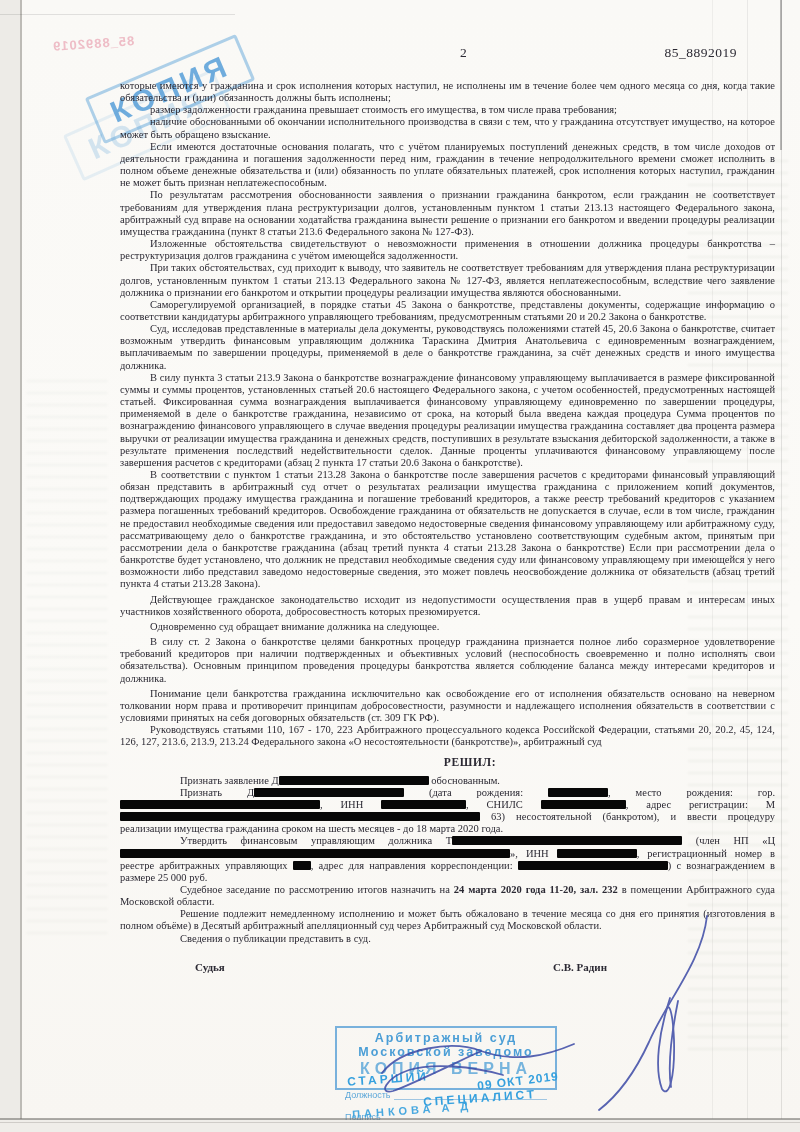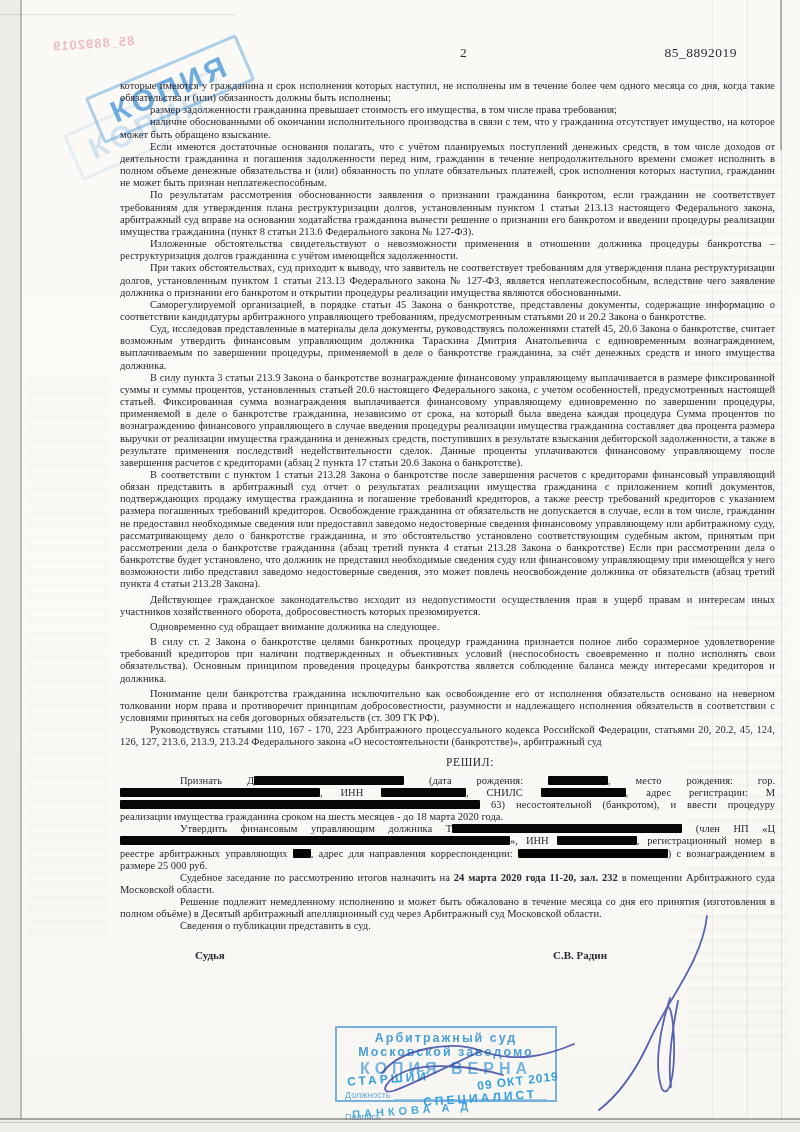--- a/index.html
+++ b/index.html
@@ -31,40 +31,40 @@
   
   .doc{position:absolute;left:120px;top:36px;width:655px;color:#2b2933;}
   .hdr{position:relative;height:44px;font-size:13.5px;}
   .hdr .pn{position:absolute;left:340px;top:9px;}
   .hdr .cn{position:absolute;right:38px;top:9px;letter-spacing:.5px;}
   .doc p{margin:0;font-size:10.5px;line-height:12.15px;text-align:justify;}
   .doc p.body{text-indent:30px;}
   .doc p.noind{text-indent:0;}
   .doc p.res{text-indent:60px;}
   .doc p.gap{margin-top:3px;}
-  .doc p.heading{text-align:center;font-weight:normal;text-indent:0;font-size:11.5px;
+  .doc p.heading{text-align:center;font-weight:bold;text-indent:0;font-size:11.5px;
     letter-spacing:.6px;margin:8px 0 6px 45px;}
   .redact{display:inline-block;height:9px;background:#070707;border-radius:1px;
     position:relative;top:1px;}
   .judge-row{display:flex;margin-top:16px;font-size:11px;}
   .judge-row .jl{margin-left:75px;font-weight:bold;}
   .judge-row .jn{margin-left:auto;margin-right:168px;font-weight:bold;}
 
   
   .copy-stamp{position:absolute;left:88px;top:64px;transform:rotate(-23deg);
     border:3px solid rgba(95,165,218,.50);color:rgba(80,155,215,.82);border-radius:3px;
     font-family:"Liberation Sans","DejaVu Sans",sans-serif;font-weight:bold;
     font-size:30px;letter-spacing:4px;padding:5px 16px;}
   .copy-stamp.ghost{left:66px;top:100px;opacity:.28;transform:rotate(-24deg);}
   .bleed-text{position:absolute;left:52px;top:36px;transform:scaleX(-1) rotate(4deg);
     color:rgba(228,130,152,.5);font-family:"Liberation Sans",sans-serif;
     font-weight:bold;font-size:13px;letter-spacing:1px;}
 
   
-  .cert-stamp{position:absolute;left:335px;top:1026px;width:222px;height:76px;
+  .cert-stamp{position:absolute;left:335px;top:1026px;width:222px;height:64px;
     border:2px solid rgba(70,150,210,.72);color:#4b9ed6;text-align:center;
     font-family:"Liberation Sans","DejaVu Sans",sans-serif;padding-top:3px;box-sizing:border-box;}
   .cs-l1,.cs-l2{font-size:12.5px;font-weight:bold;letter-spacing:2px;line-height:14px;}
   .cs-title{font-size:16px;font-weight:bold;letter-spacing:5px;margin-top:1px;opacity:.75;}
   .cs-field{display:flex;font-size:9px;margin:12px 8px 0;opacity:.9;align-items:flex-end;}
   .cs-field .lbl{white-space:nowrap;}
   .cs-field .line{flex:1;border-bottom:1px solid rgba(70,150,210,.55);margin-left:3px;height:8px;}
   .overprint{position:absolute;color:#35a0de;font-family:"Liberation Sans",sans-serif;
     font-weight:bold;letter-spacing:3px;font-size:12px;transform:rotate(-4deg);}
   .op1{left:347px;top:1072px;}
@@ -109,20 +109,21 @@
       <p class="body">Саморегулируемой организацией, в порядке статьи 45 Закона о банкротстве, представлены документы, содержащие информацию о соответствии кандидатуры арбитражного управляющего требованиям, предусмотренным статьями 20 и 20.2 Закона о банкротстве.</p>
       <p class="body">Суд, исследовав представленные в материалы дела документы, руководствуясь положениями статей 45, 20.6 Закона о банкротстве, считает возможным утвердить финансовым управляющим должника Тараскина Дмитрия Анатольевича с единовременным вознаграждением, выплачиваемым по завершении процедуры, применяемой в деле о банкротстве гражданина,  за счёт денежных средств и иного имущества должника.</p>
       <p class="body">В силу пункта 3 статьи 213.9 Закона о банкротстве вознаграждение финансовому управляющему выплачивается в размере фиксированной суммы и суммы процентов, установленных статьей 20.6 настоящего Федерального закона, с учетом особенностей, предусмотренных настоящей статьей. Фиксированная сумма вознаграждения выплачивается финансовому управляющему единовременно по завершении процедуры, применяемой в деле о банкротстве гражданина, независимо от срока, на который была введена каждая процедура Сумма процентов по вознаграждению финансового управляющего в случае введения процедуры реализации имущества гражданина составляет два процента размера выручки от реализации имущества гражданина и денежных средств, поступивших в результате взыскания дебиторской задолженности, а также в результате применения последствий недействительности сделок. Данные проценты уплачиваются финансовому управляющему после завершения расчетов с кредиторами (абзац 2 пункта 17 статьи 20.6 Закона о банкротстве).</p>
       <p class="body">В соответствии с пунктом 1 статьи 213.28 Закона о банкротстве после завершения расчетов с кредиторами финансовый управляющий обязан представить в арбитражный суд отчет о результатах реализации имущества гражданина с приложением копий документов, подтверждающих продажу имущества гражданина и погашение требований кредиторов, а также реестр требований кредиторов с указанием размера погашенных требований кредиторов. Освобождение гражданина от обязательств не допускается в случае, если в том числе, гражданин не предоставил необходимые сведения или предоставил заведомо недостоверные сведения финансовому управляющему или арбитражному суду, рассматривающему дело о банкротстве гражданина, и это обстоятельство установлено соответствующим судебным актом, принятым при рассмотрении дела о банкротстве гражданина (абзац третий пункта 4 статьи 213.28 Закона о банкротстве) Если при рассмотрении дела о банкротстве будет установлено, что должник не представил необходимые сведения суду или финансовому управляющему при имеющейся у него возможности либо представил заведомо недостоверные сведения, это может повлечь неосвобождение должника от обязательств (абзац третий пункта 4 статьи 213.28 Закона).</p>
       <p class="body gap">Действующее гражданское законодательство исходит из недопустимости осуществления прав в ущерб правам и интересам иных участников хозяйственного оборота, добросовестность которых презюмируется.</p>
       <p class="body gap">Одновременно суд обращает внимание должника на следующее.</p>
       <p class="body gap">В силу ст. 2 Закона о банкротстве целями банкротных процедур гражданина признается полное либо соразмерное удовлетворение требований кредиторов при наличии подтвержденных и объективных условий (неспособность своевременно и полно исполнять свои обязательства). Основным принципом проведения процедуры банкротства является соблюдение баланса между интересами кредиторов и должника.</p>
       <p class="body gap">Понимание цели банкротства гражданина исключительно как освобождение его от исполнения обязательств основано на неверном толковании норм права и противоречит принципам добросовестности, разумности и надлежащего исполнения обязательств в соответствии с условиями принятых на себя договорных обязательств (ст. 309 ГК РФ).</p>
       <p class="body">Руководствуясь статьями 110, 167 - 170, 223 Арбитражного процессуального кодекса Российской Федерации, статьями 20, 20.2, 45, 124, 126, 127, 213.6, 213.9, 213.24 Федерального закона «О несостоятельности (банкротстве)», арбитражный суд</p>
       <p class="heading">РЕШИЛ:</p>
+      <p class="res">Признать заявление Д<span class="redact" style="width: 150px;"></span> обоснованным.</p>
       <p class="res">Признать Д<span class="redact" style="width: 150px;"></span> (дата рождения: <span class="redact" style="width: 60px;"></span>, место рождения: гор. <span class="redact" style="width: 200px;"></span>, ИНН <span class="redact" style="width: 85px;"></span>, СНИЛС <span class="redact" style="width: 85px;"></span>, адрес регистрации: М<span class="redact" style="width: 360px;"></span> 63) несостоятельной (банкротом), и ввести процедуру реализации имущества гражданина сроком на шесть месяцев - до 18 марта 2020 года.</p>
       <p class="res">Утвердить финансовым управляющим должника Т<span class="redact" style="width: 230px;"></span> (член НП «Ц<span class="redact" style="width: 390px;"></span>», ИНН <span class="redact" style="width: 80px;"></span>, регистрационный номер в реестре арбитражных управляющих <span class="redact" style="width: 18px;"></span>, адрес для направления корреспонденции: <span class="redact" style="width: 150px;"></span>) с вознаграждением в размере 25 000 руб.</p>
       <p class="res">Судебное заседание по рассмотрению итогов назначить на <b>24 марта 2020 года 11-20, зал. 232</b> в помещении Арбитражного суда Московской области.</p>
       <p class="res">Решение подлежит немедленному исполнению и может быть обжаловано в течение месяца со дня его принятия (изготовления в полном объёме) в Десятый арбитражный апелляционный суд через Арбитражный суд Московской области.</p>
       <p class="res">Сведения о публикации представить в суд.</p>
     </div>
   <div class="judge-row">
     <span class="jl">Судья</span>
     <span class="jn">С.В. Радин</span>
   </div>

